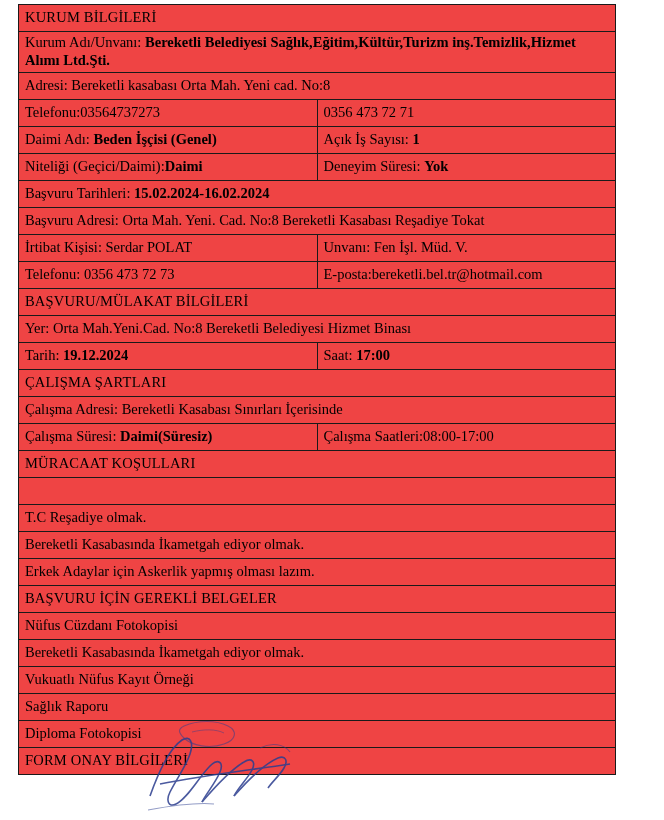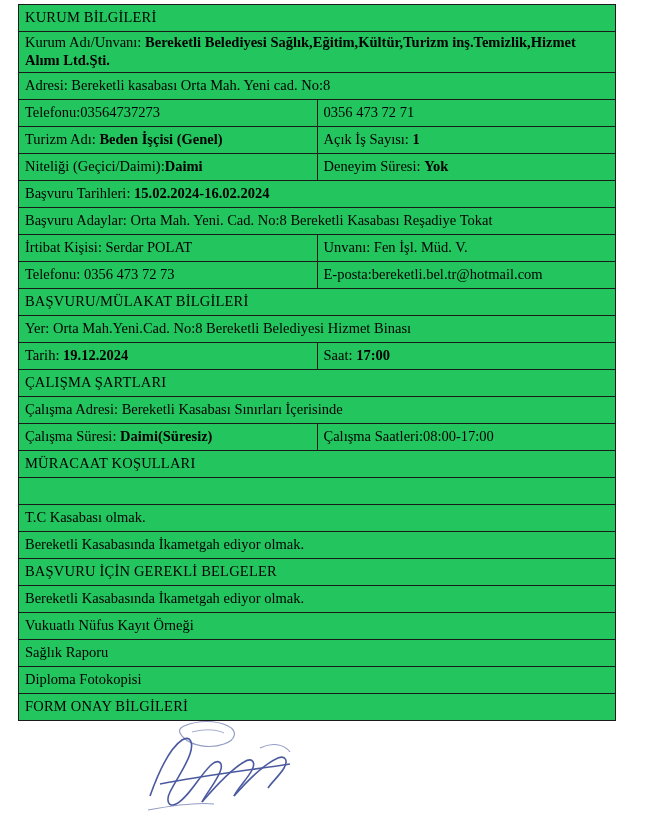--- a/index.html
+++ b/index.html
@@ -26,21 +26,21 @@
     border-collapse: collapse;
     table-layout: fixed;
   }
   table.doc td {
     border: 1px solid #1a1a1a;
     padding: 2px 6px 3px 6px;
     font-size: 14.5px;
     line-height: 1.22;
     vertical-align: middle;
     height: 21px;
-    background: #22c55e;
+    background: #ef4444;
   }
   td.section {
     background: #d2d2d2;
     font-variant: small-caps;
     font-size: 15.5px;
     letter-spacing: 0.2px;
     padding-top: 3px;
     padding-bottom: 4px;
     height: 23px;
   }
@@ -86,32 +86,32 @@
           <td colspan="2" class="org-name-cell"><span>Kurum Adı/Unvanı: </span><span class="b">Bereketli Belediyesi Sağlık,Eğitim,Kültür,Turizm inş.Temizlik,Hizmet Alımı Ltd.Şti.</span></td>
         </tr>
         <tr>
           <td colspan="2"><span>Adresi: Bereketli kasabası Orta Mah. Yeni cad. No:8</span><span></span></td>
         </tr>
         <tr>
           <td><span>Telefonu:03564737273</span><span class="b"></span></td>
           <td><span>0356 473 72 71</span><span class="b"></span></td>
         </tr>
         <tr>
-          <td><span>Turizm Adı: </span><span class="b">Beden İşçisi (Genel)</span></td>
+          <td><span>Daimi Adı: </span><span class="b">Beden İşçisi (Genel)</span></td>
           <td><span>Açık İş Sayısı: </span><span class="b">1</span></td>
         </tr>
         <tr>
           <td><span>Niteliği (Geçici/Daimi):</span><span class="b">Daimi</span></td>
           <td><span>Deneyim Süresi: </span><span class="b">Yok</span></td>
         </tr>
         <tr>
           <td colspan="2"><span>Başvuru Tarihleri: </span><span class="b">15.02.2024-16.02.2024</span></td>
         </tr>
         <tr>
-          <td colspan="2"><span>Başvuru Adaylar: Orta Mah. Yeni. Cad. No:8 Bereketli Kasabası Reşadiye Tokat</span><span></span></td>
+          <td colspan="2"><span>Başvuru Adresi: Orta Mah. Yeni. Cad. No:8 Bereketli Kasabası Reşadiye Tokat</span><span></span></td>
         </tr>
         <tr>
           <td><span>İrtibat Kişisi: Serdar POLAT</span><span class="b"></span></td>
           <td><span>Unvanı: Fen İşl. Müd. V.</span><span class="b"></span></td>
         </tr>
         <tr>
           <td><span>Telefonu: 0356 473 72 73</span><span class="b"></span></td>
           <td><span>E-posta:bereketli.bel.tr@hotmail.com</span><span class="b"></span></td>
         </tr>
         <tr>
@@ -134,27 +134,33 @@
           <td><span>Çalışma Süresi: </span><span class="b">Daimi(Süresiz)</span></td>
           <td><span>Çalışma Saatleri:08:00-17:00</span><span class="b"></span></td>
         </tr>
         <tr>
           <td class="section" colspan="2">MÜRACAAT KOŞULLARI</td>
         </tr>
         <tr>
           <td colspan="2"><span></span><span></span></td>
         </tr>
         <tr>
-          <td colspan="2"><span>T.C Kasabası olmak.</span><span></span></td>
+          <td colspan="2"><span>T.C Reşadiye olmak.</span><span></span></td>
         </tr>
         <tr>
           <td colspan="2"><span>Bereketli Kasabasında İkametgah ediyor olmak.</span><span></span></td>
         </tr>
         <tr>
+          <td colspan="2"><span>Erkek Adaylar için Askerlik yapmış olması lazım.</span><span></span></td>
+        </tr>
+        <tr>
           <td class="section" colspan="2">BAŞVURU İÇİN GEREKLİ BELGELER</td>
+        </tr>
+        <tr>
+          <td colspan="2"><span>Nüfus Cüzdanı Fotokopisi</span><span></span></td>
         </tr>
         <tr>
           <td colspan="2"><span>Bereketli Kasabasında İkametgah ediyor olmak.</span><span></span></td>
         </tr>
         <tr>
           <td colspan="2"><span>Vukuatlı Nüfus Kayıt Örneği</span><span></span></td>
         </tr>
         <tr>
           <td colspan="2"><span>Sağlık Raporu</span><span></span></td>
         </tr>

